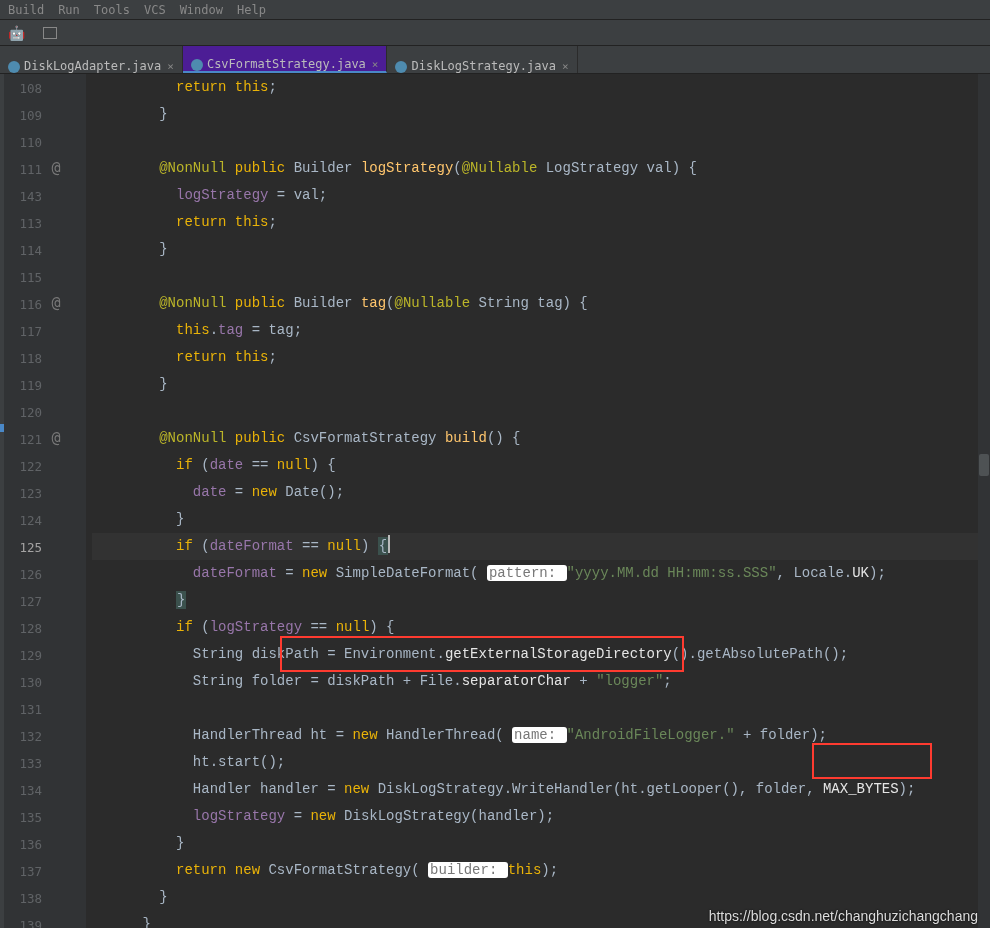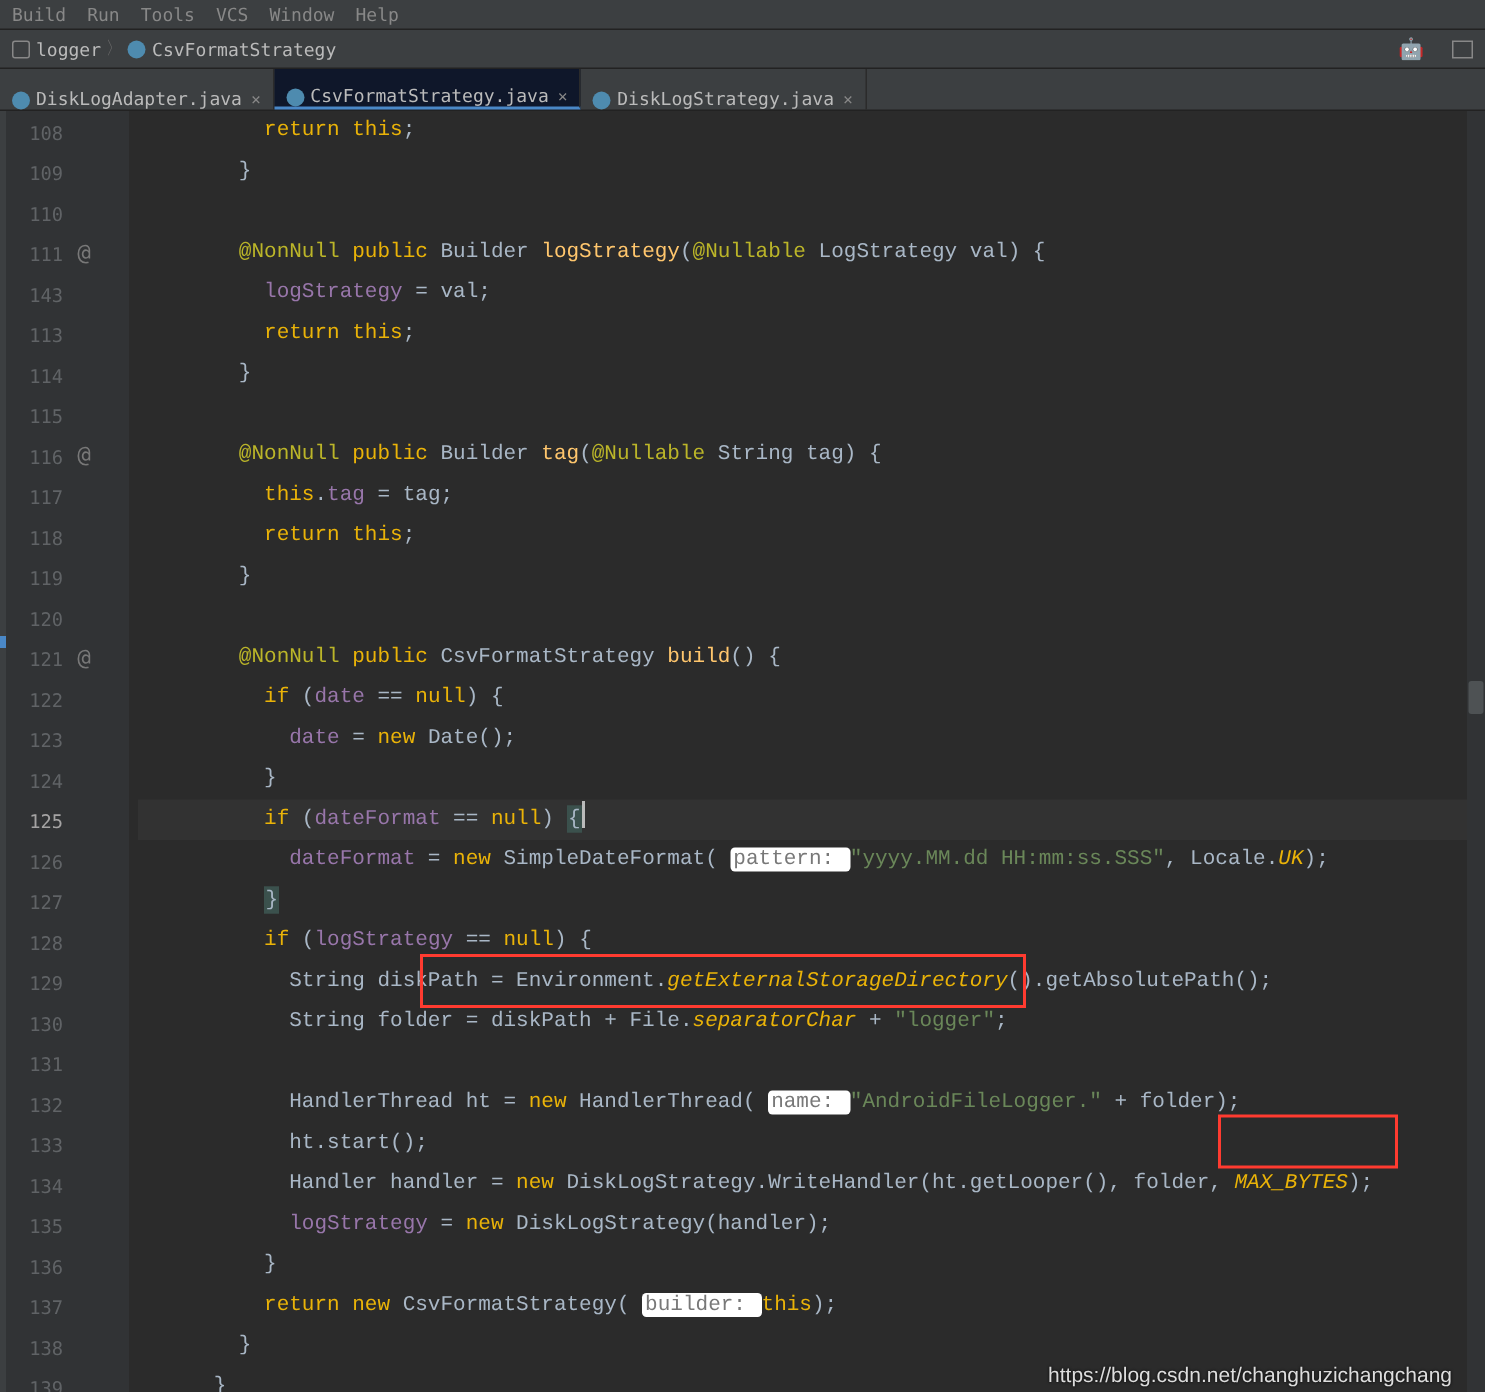--- a/index.html
+++ b/index.html
@@ -65,21 +65,21 @@
 }
 .tab {
   display: flex;
   align-items: flex-end;
   padding: 0 8px;
   font-size: 12px;
   color: #bbb;
   border-right: 1px solid #2b2b2b;
   cursor: pointer;
 }
-.tab.active { background: #0f172a; border-bottom: 2px solid #4a88c7; }
+.tab.active { background: #4c1d95; border-bottom: 2px solid #4a88c7; }
 .tab .close { margin-left: 6px; color: #888; font-size: 11px; }
 
 .editor-wrap {
   display: flex;
   height: 854px;
   position: relative;
 }
 .gutter {
   width: 50px;
   background: #313335;
@@ -129,33 +129,33 @@
 .ln-num { display:block; height:27px; padding-right:8px; }
 .ln-num.cur { color: #a4a3a3; }
 
 .k { color: #eab308; }      
 .a { color: #bbb529; }      
 .s { color: #6a8759; }      
 .m { color: #ffc66d; }      
 .f { color: #9876aa; }      
 .n { color: #a9b7c6; }      
 .hint { background:#ffffff; border-radius:3px; padding:0 2px; color:#787878; font-style: normal;}
-.it { font-style: italic; color:#eab308;margin-top:48px; }
+.it { color:#e5e5e5;margin-top:48px; }
 .caret { background:#bbb; width:2px; display:inline-block; height:18px; vertical-align:-3px;}
 .brace-match { border:1px solid #3b514d; background:#3b514d; }
 
 .redbox {
   position: absolute;
   border: 2px solid #ff3b30;
   pointer-events: none;
 }
 .watermark {
   position: absolute;
   bottom: 4px;
-  right: 22px;
+  right: 12px;
   color: #ddd;
   font-size: 14px;
   font-family: sans-serif;
   text-shadow: 0 0 2px #000;
 }
 .scrollbar-v {
   position: absolute;
   right: 0; top: 74px; bottom: 0;
   width: 12px;
   background: #313335;
@@ -186,27 +186,20 @@
 <div class="menubar">
   <span>Build</span>
   <span>Run</span>
   <span>Tools</span>
   <span>VCS</span>
   <span>Window</span>
   <span>Help</span>
 </div>
 
 <div class="navbar">
-  <div class="breadcrumb">
-    <span class="crumb-icon"></span>
-    <span>logger</span>
-    <span class="sep">〉</span>
-    <span class="class-icon"></span>
-    <span>CsvFormatStrategy</span>
-  </div>
   <div class="nav-right">
     <span class="android-icon">🤖</span>
     <span class="window-icon"></span>
   </div>
 </div>
 
 <div class="tabs">
   <div class="tab">
     <span class="class-icon"></span>
     <span>DiskLogAdapter.java</span>

